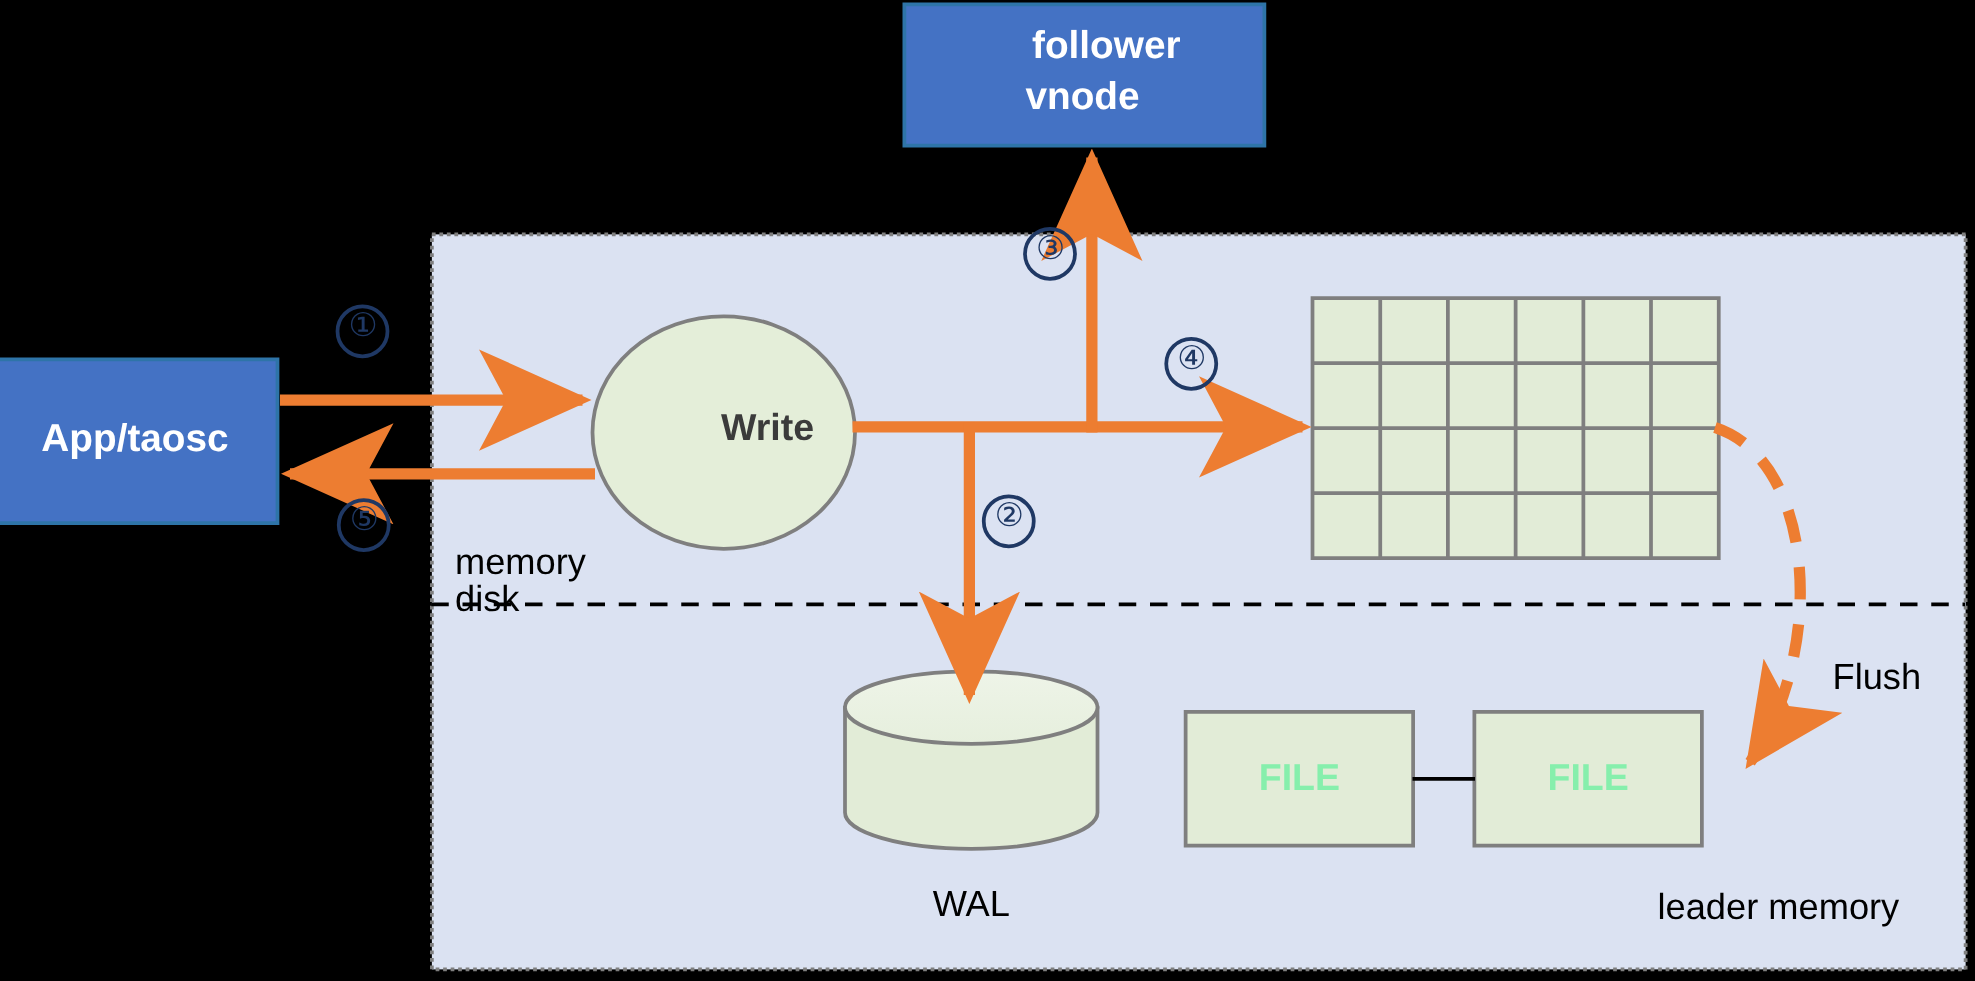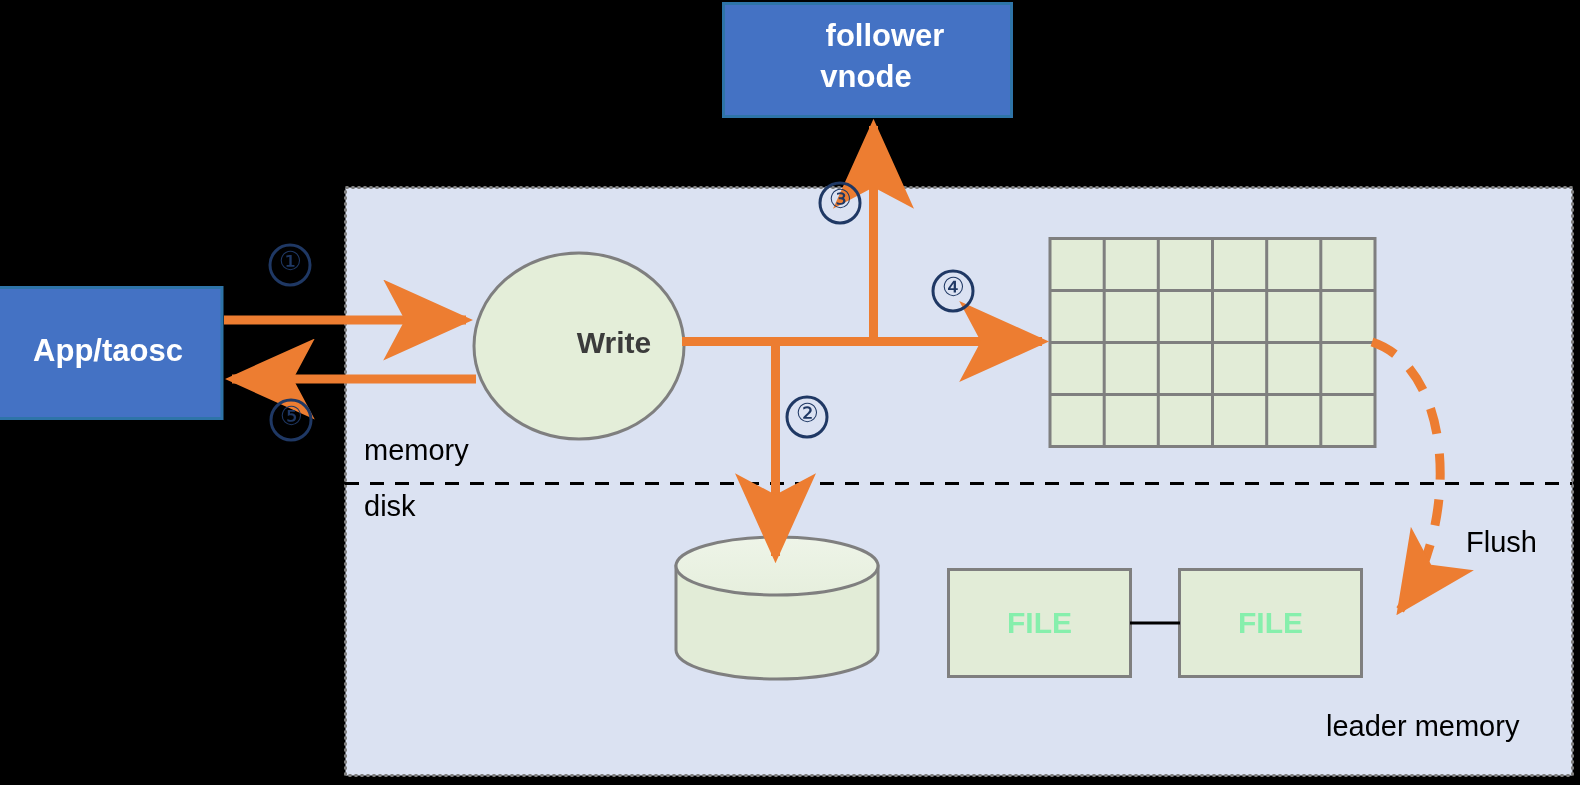--- a/index.html
+++ b/index.html
@@ -128,24 +128,25 @@
 
   <div class="lbl box-label" style="left:723px; top:19px; width:324px;">follower</div>
   <div class="lbl box-label" style="left:723px; top:60px; width:286px;">vnode</div>
 
   <div class="lbl node-label" style="left:474px; top:326px; width:210px;margin-left:35px;">Write</div>
 
   <div class="lbl file-label" style="left:948px; top:606px; width:183px;">FILE</div>
 
   <div class="lbl file-label" style="left:1179px; top:606px; width:183px;">FILE</div>
 
+  <div class="lbl plain-label" style="left:676px; top:708px; width:202px; text-align:center;">WAL</div>
 
   <div class="lbl plain-label" style="left:364px; top:434px;">memory</div>
 
-  <div class="lbl plain-label" style="left:364px; top:490px;">disk</div>
+  <div class="lbl plain-label" style="left:364px; top:464px;">disk</div>
 
   <div class="lbl plain-label" style="left:1447px; top:526px;margin-left:19px;">Flush</div>
 
   <div class="lbl plain-label" style="left:1326px; top:710px;">leader memory</div>
 
   <div class="lbl num-label" style="left:270px; top:247px; width:41px; font-size:26px;">①</div>
   <div class="lbl num-label" style="left:787px; top:399px; width:41px; font-size:26px;">②</div>
   <div class="lbl num-label" style="left:820px; top:185px; width:41px; font-size:26px;">③</div>
   <div class="lbl num-label" style="left:933px; top:273px; width:41px; font-size:26px;">④</div>
   <div class="lbl num-label" style="left:271px; top:402px; width:41px; font-size:26px;">⑤</div>

